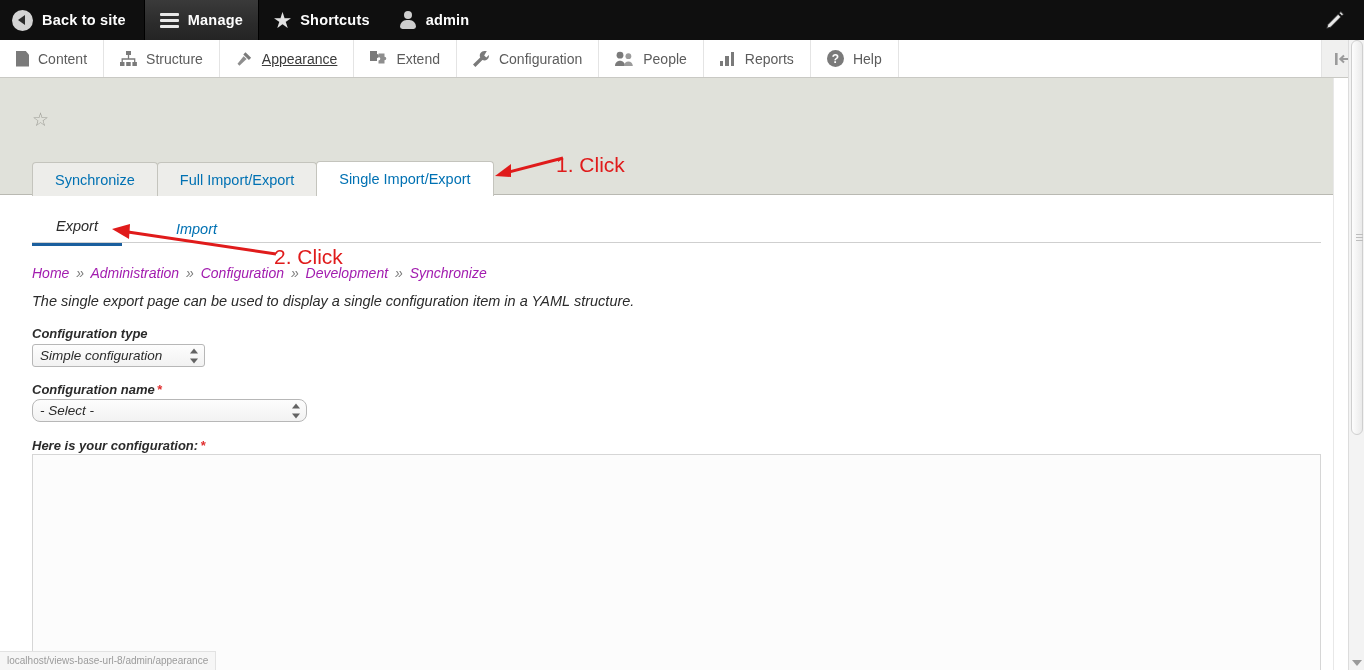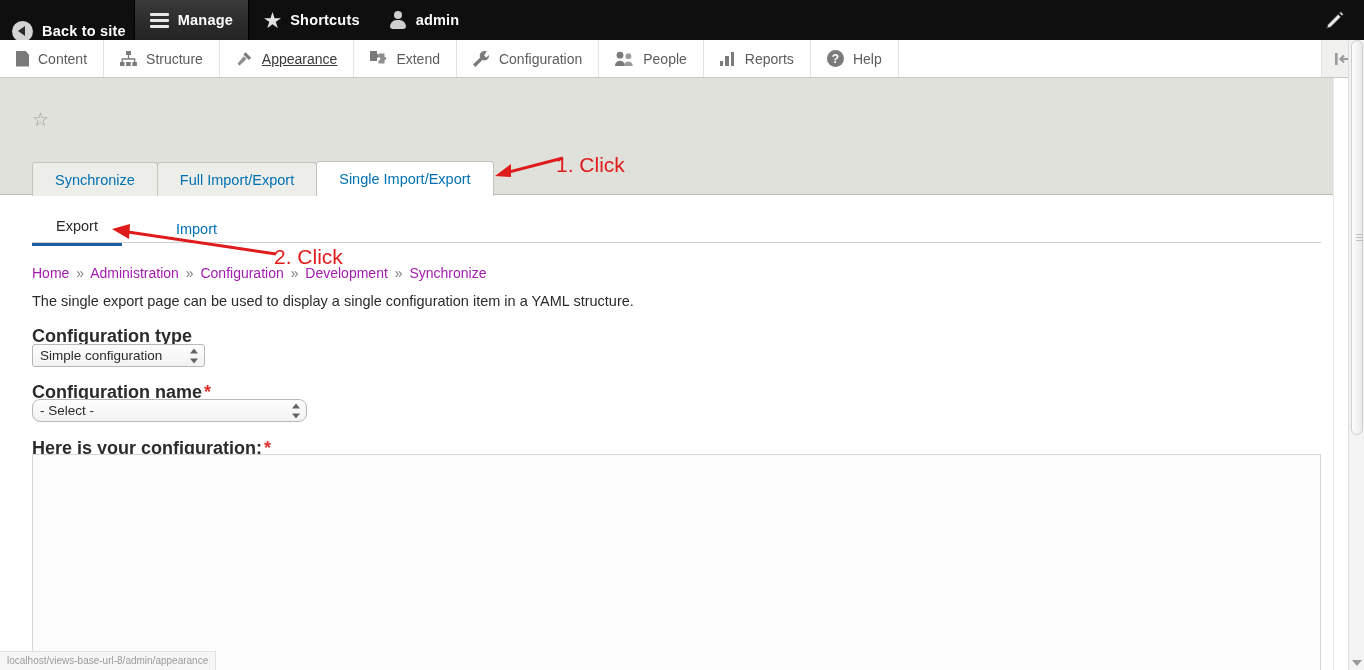--- a/index.html
+++ b/index.html
@@ -27,21 +27,21 @@
   .ab-item {
     display: flex; align-items: center; gap: 9px;
     padding: 0 15px;
     color: #fdfdfd;
     font-size: 14.5px;
     font-weight: bold;
     letter-spacing: .2px;
     height: 40px;
     white-space: nowrap;
   }
-  .ab-item.home { padding-left: 12px; padding-right: 8px; margin-top: 11px; }
+  .ab-item.home { padding-left: 12px; padding-right: 18px; }
   .ab-item.active {
     background: linear-gradient(to bottom, #3a3a3a 0%, #2b2b2b 60%, #242424 100%);
     border-left: 1px solid #000;
     border-right: 1px solid #000;
   }
   .ab-pencil {
     position: absolute; right: 18px; top: 10px;
     width: 22px; height: 22px;
   }
 
@@ -157,20 +157,21 @@
   }
   .ptab.active::after {
     content: ""; position: absolute; left: 0; right: 0; bottom: -1px; height: 2px; background: #fff;
   }
 
   
   .content {
     position: absolute; top: 196px; left: 0;
     width: 1333px; height: 474px;
     background: #ffffff;
+    font-style: italic;
   }
 
   
   .stabs {
     position: absolute; left: 32px; top: 18px;
     display: flex; align-items: flex-end; gap: 30px;
   }
   .stab {
     font-size: 14.5px; color: #0071b3;
     padding: 4px 24px 9px 24px;
@@ -193,21 +194,21 @@
   .breadcrumb a { color: #a21caf; text-decoration: none; }
   .breadcrumb .sep { color: #7d7d7d; padding: 0 3px; }
 
   .desc {
     position: absolute; left: 32px; top: 97px;
     font-size: 14.5px; color: #2b2b2b;
   }
 
   .flabel {
     position: absolute; left: 32px;
-    font-size: 18px; font-weight: bold; color: #2b2b2b;
+    font-size: 13px; font-weight: bold; color: #2b2b2b;
   }
   .req { color: #e02f2f; font-weight: bold; padding-left: 2px; }
 
   .sel {
     position: absolute; left: 32px;
     height: 23px;
     background: linear-gradient(to bottom,#fdfdfd,#f2f2f2);
     border: 1px solid #b7b7b7;
     border-radius: 3px;
     font-size: 13.5px;

